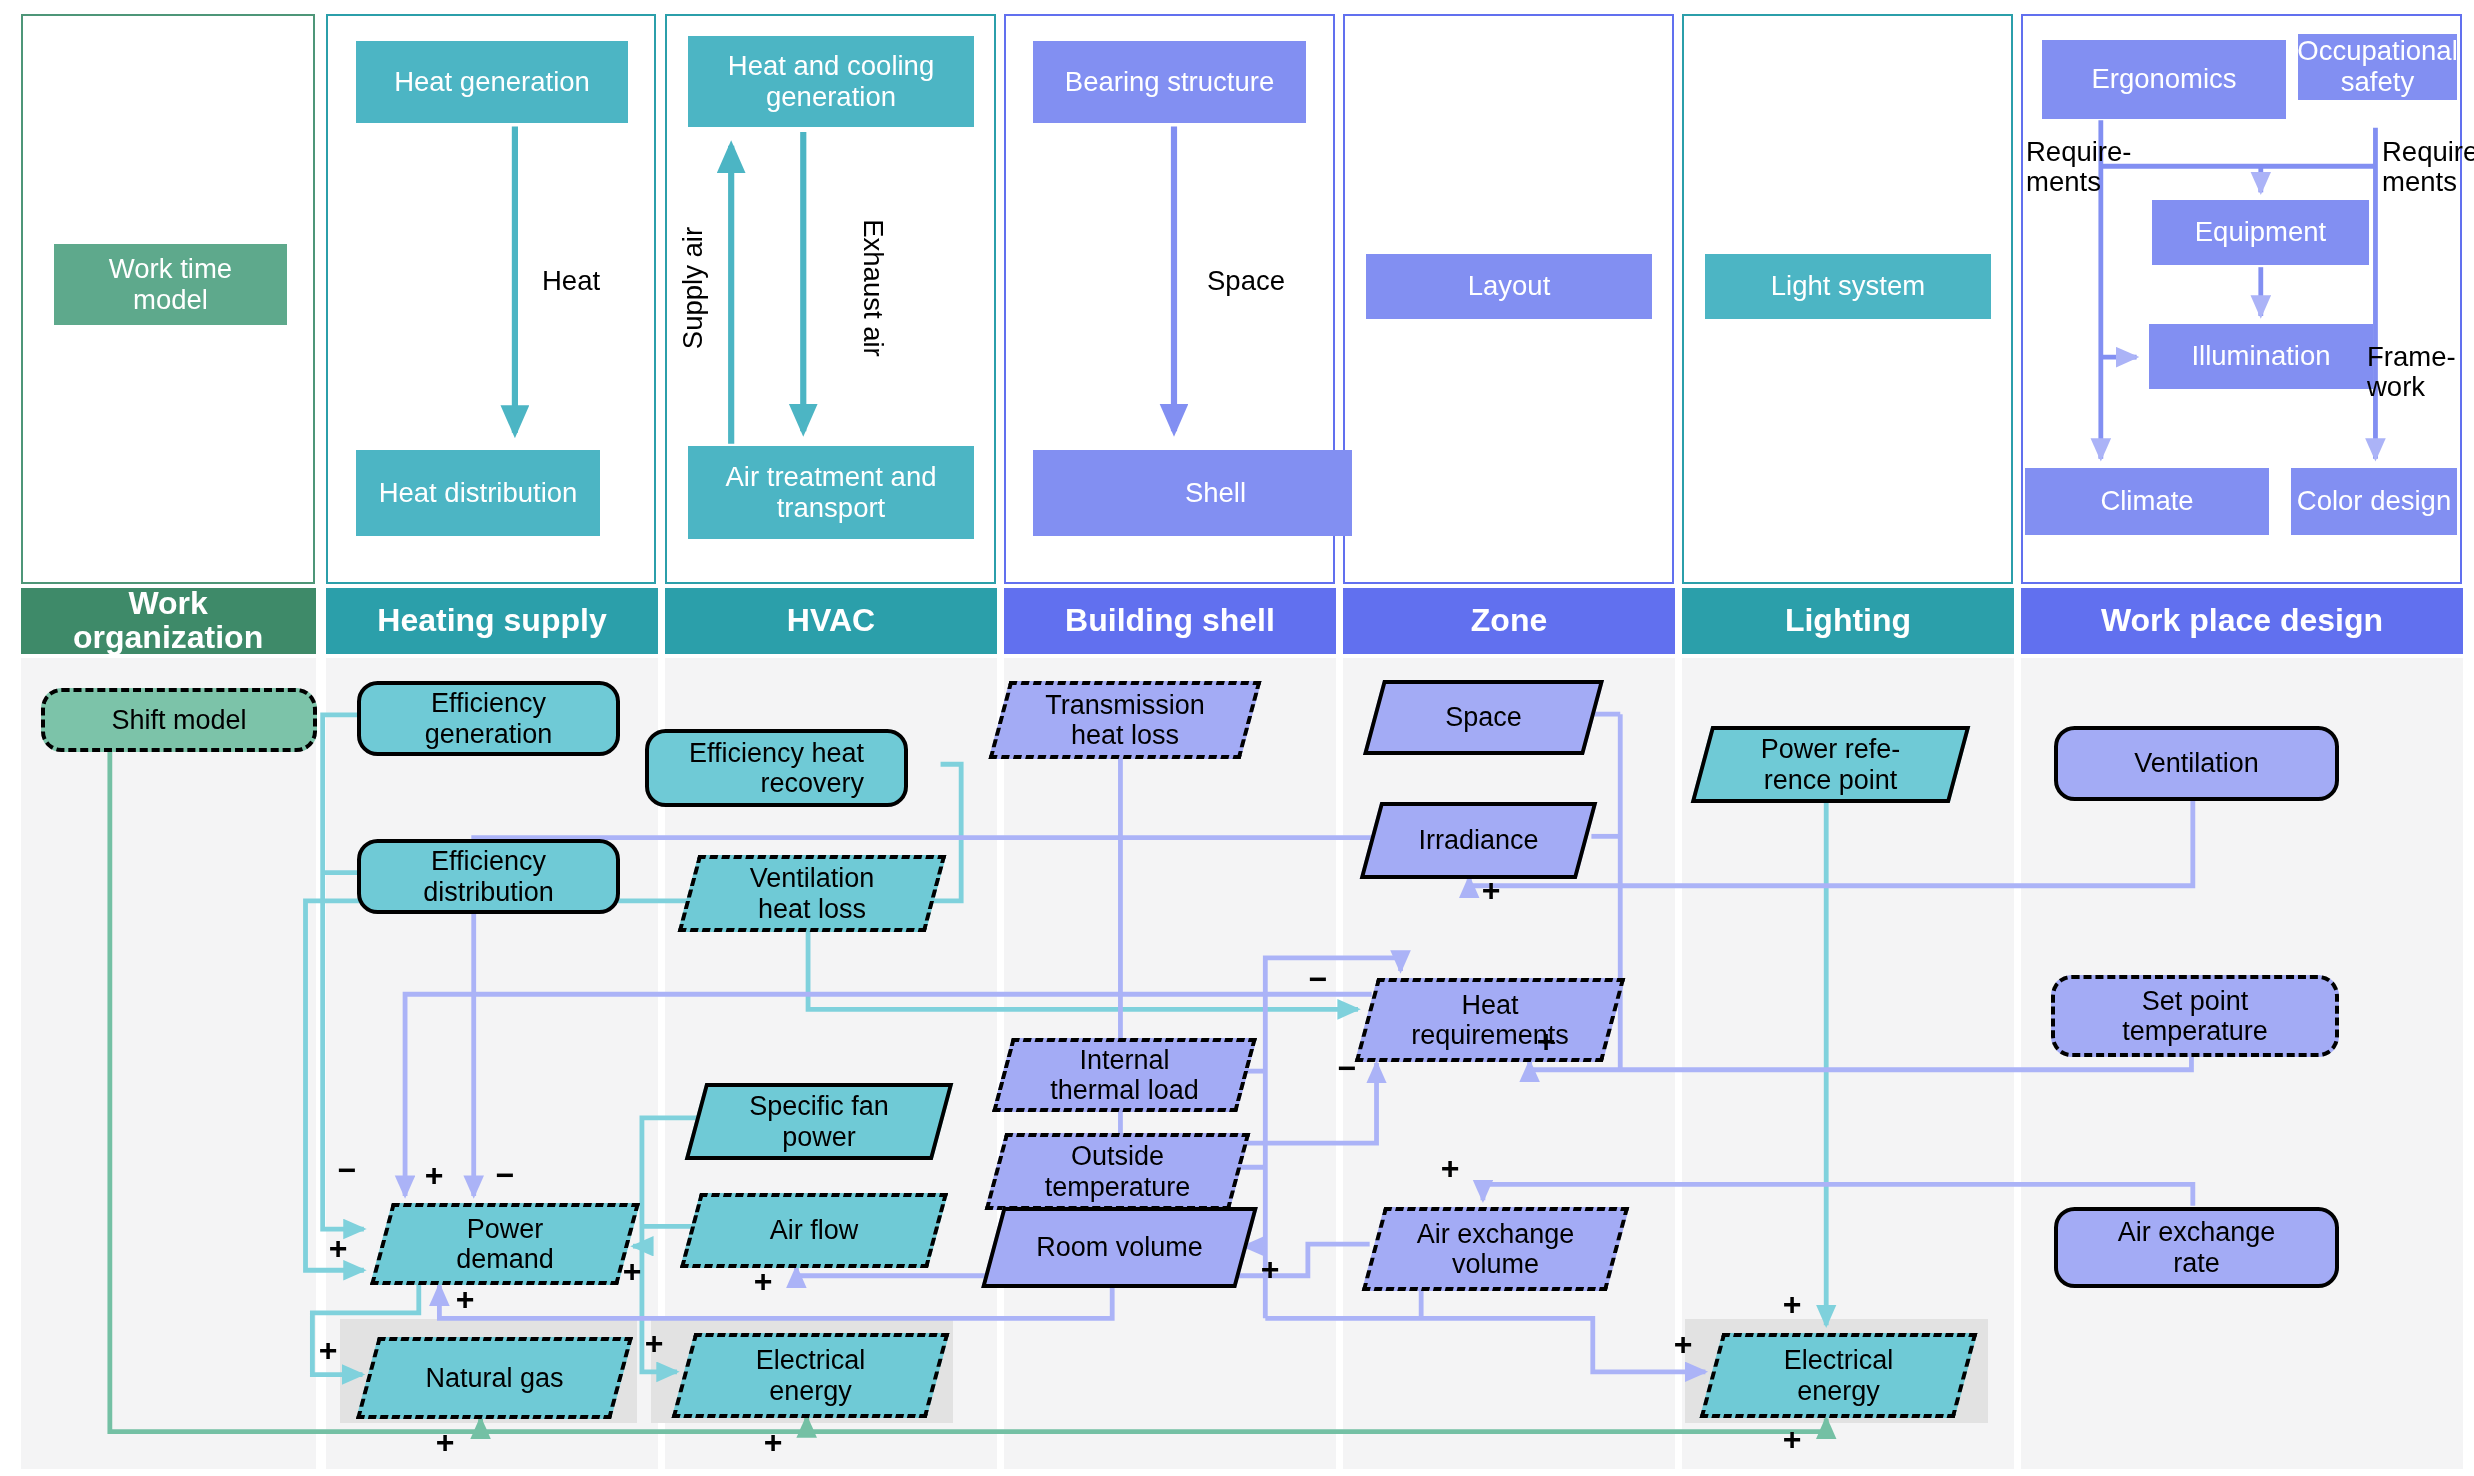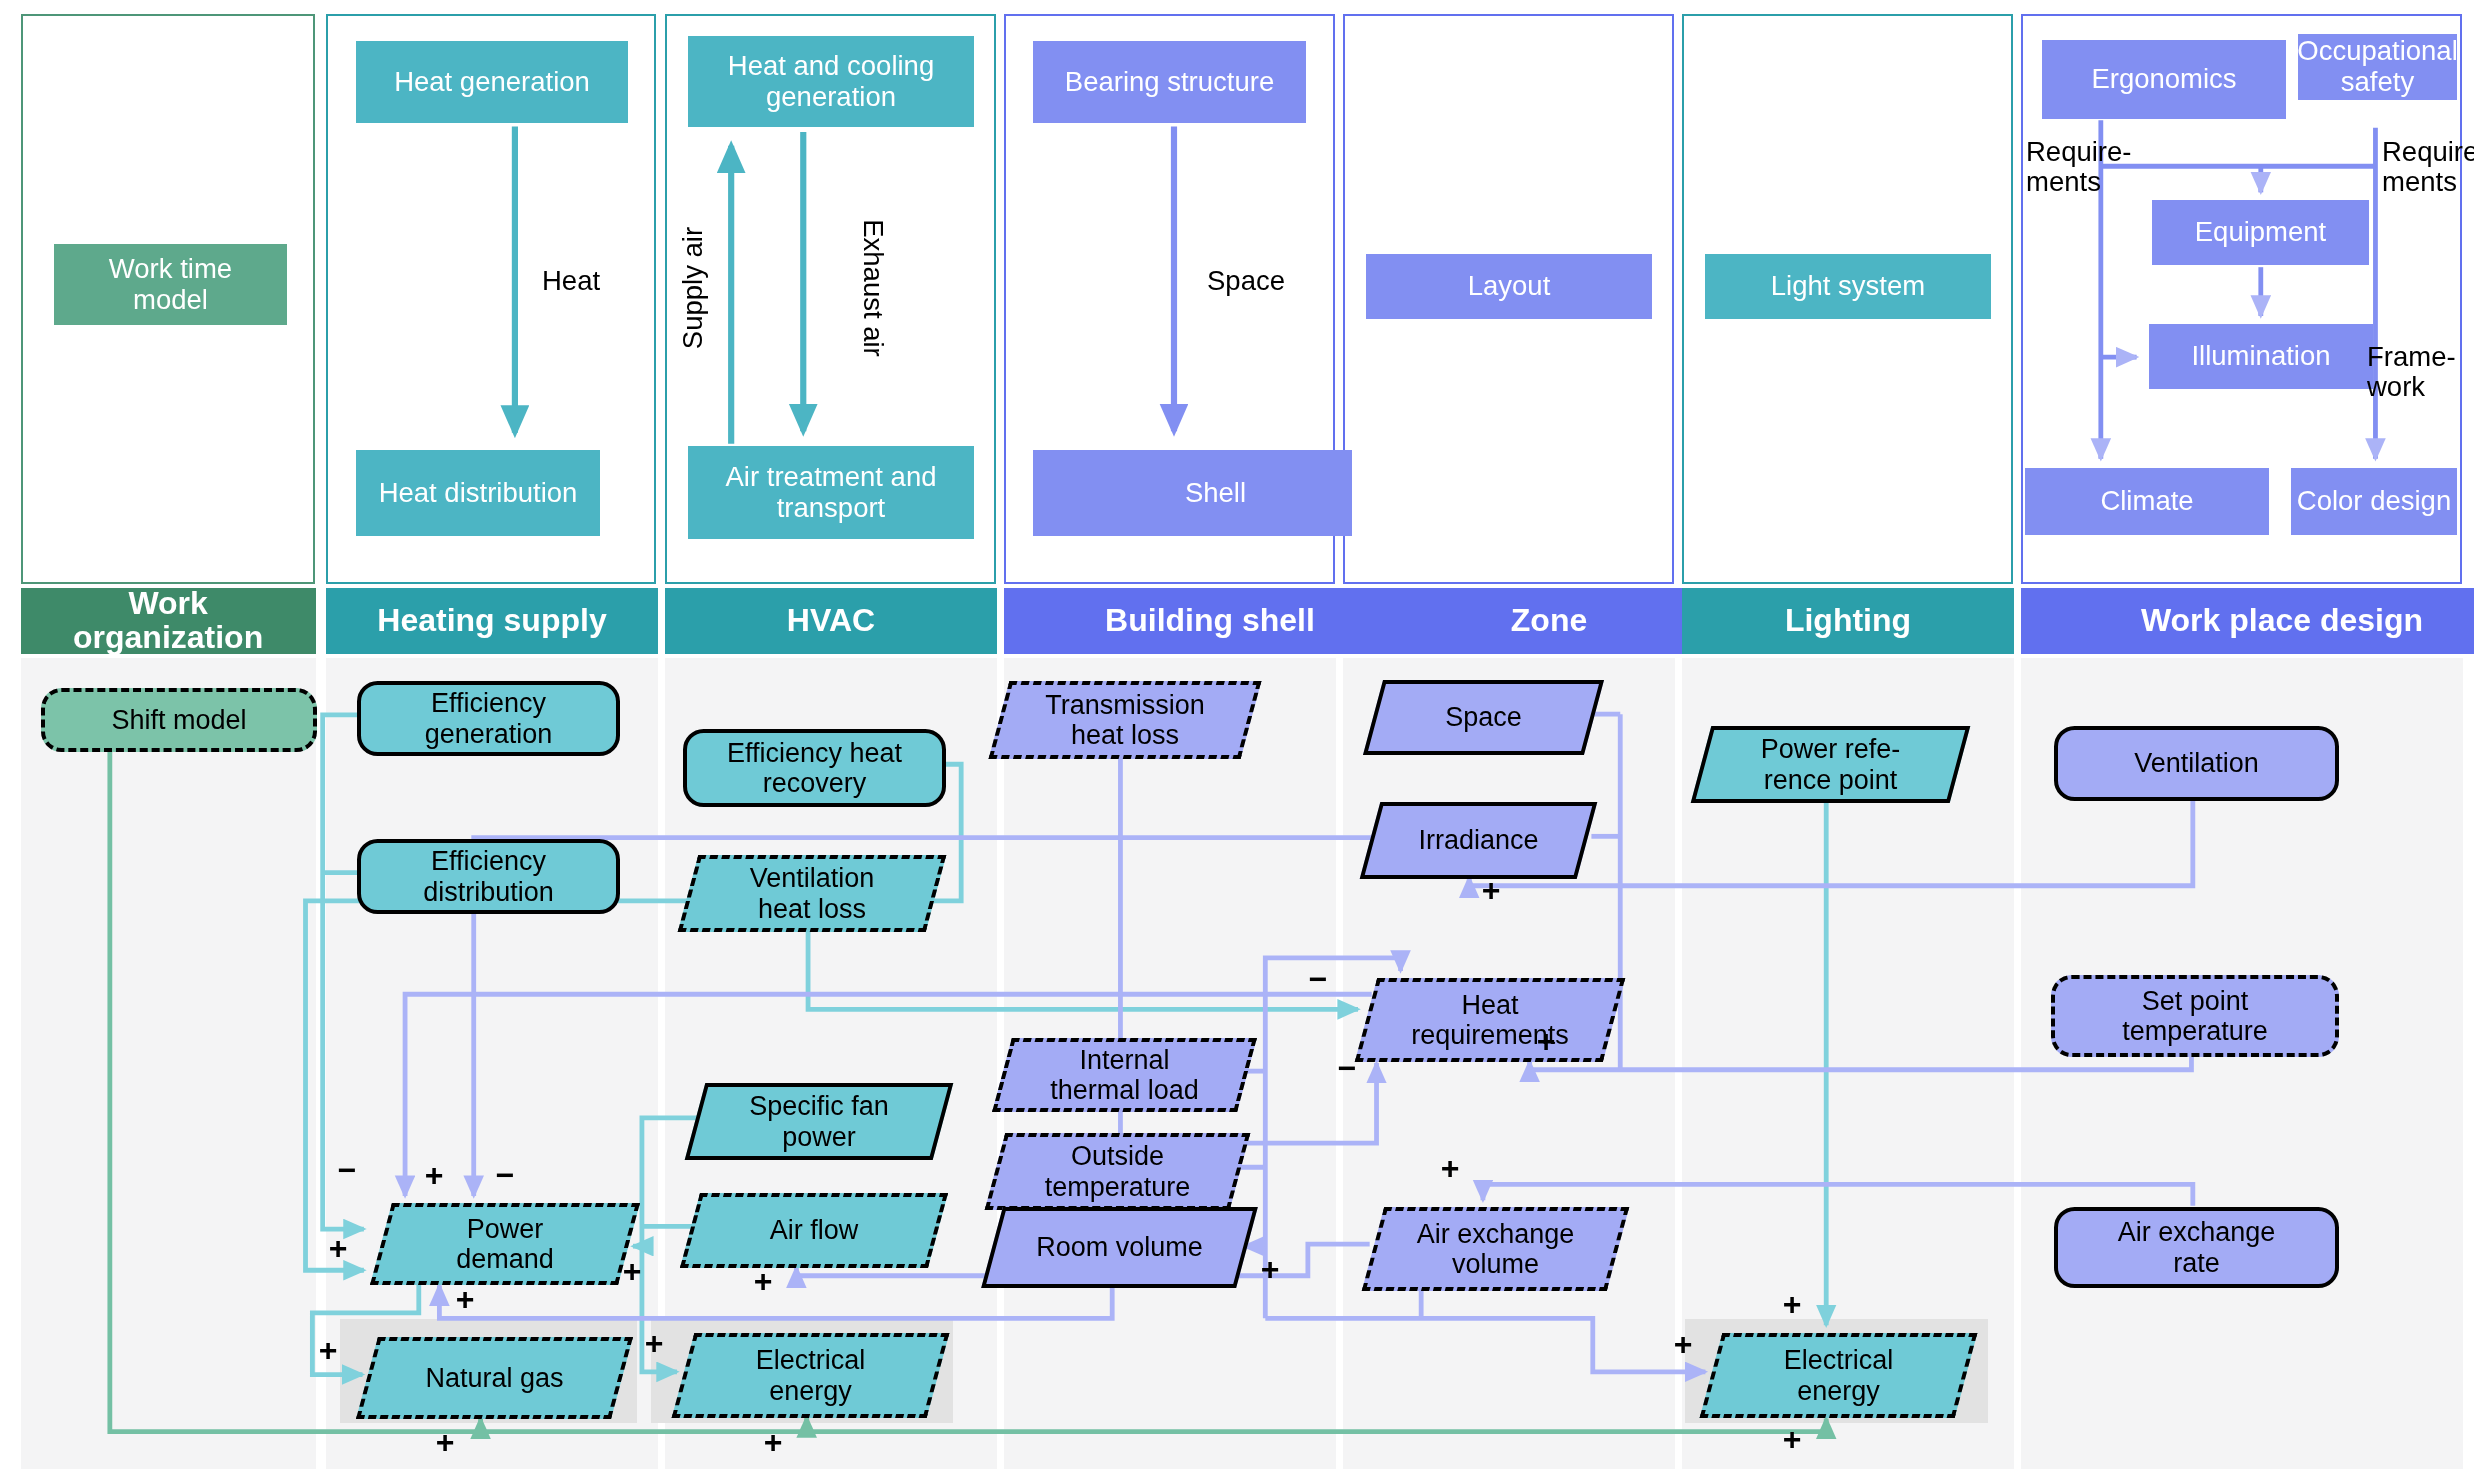--- a/index.html
+++ b/index.html
@@ -11,21 +11,21 @@
   #wires{position:absolute;left:0;top:0;z-index:3;}
   .node,.lbl{position:absolute;z-index:4;}
   .sign{position:absolute;z-index:6;font-size:32px;font-weight:bold;color:#000;
         transform:translate(-50%,-50%);line-height:1;}
   
   .colbox{top:13.7px;height:566px;background:#fff;border:2.7px solid;}
   .b-green{border-color:#4E9678;} .b-teal{border-color:#2B9FAA;} .b-purple{border-color:#6170EF;}
   
   .hdr{top:588px;height:66px;display:flex;align-items:center;justify-content:center;
        color:#fff;font-weight:bold;font-size:32px;text-align:center;line-height:1.05;z-index:2;}
-  .h-green{background:#3E8A69;} .h-teal{background:#2B9FAA;} .h-purple{background:#6170EF;padding-left:40px;}
+  .h-green{background:#3E8A69;} .h-teal{background:#2B9FAA;} .h-purple{background:#6170EF;}
   
   .bg{top:658px;height:811px;background:#F4F4F5;z-index:0;}
   .backdrop{position:absolute;background:#E2E2E2;z-index:1;}
   
   .node{display:flex;align-items:center;justify-content:center;text-align:center;line-height:1.12;}
   .tbox{color:#fff;font-size:27.5px;}               
   .f-green{background:#5EA98C;} .f-teal{background:#4CB5C4;} .f-purple{background:#828FF2;}
   .rbox{border:4.8px solid #000;border-radius:20.6px;color:#000;font-size:27px;}
   .rbox.dash{border-style:dashed;}
   .fill-tealL{background:#6FCAD6;} .fill-purpleL{background:#A3ABF5;} .fill-greenL{background:#7CC3A9;}
@@ -212,21 +212,21 @@
       <span data-bind="nodes.shift_model">Shift model</span>
     </div>
   <div class="node rbox fill-tealL" style="left:357px;top:681px;width:255px;height:67px;">
       <span data-bind="nodes.efficiency_generation">Efficiency
 generation</span>
     </div>
   <div class="node rbox fill-tealL" style="left:357px;top:839px;width:255px;height:67px;">
       <span data-bind="nodes.efficiency_distribution">Efficiency
 distribution</span>
     </div>
-  <div class="node rbox fill-tealL" style="left:683px;top:729px;width:255px;height:70px;">
+  <div class="node rbox fill-tealL" style="left:645px;top:729px;width:255px;height:70px;text-align:right;">
       <span data-bind="nodes.efficiency_heat_recovery">Efficiency heat
 recovery</span>
     </div>
   <div class="node pg dash fill-tealL" style="left:688px;top:855px;width:240px;height:69px;">
       <span data-bind="nodes.ventilation_heat_loss">Ventilation
 heat loss</span>
     </div>
   <div class="node pg fill-tealL" style="left:695px;top:1083px;width:240px;height:69px;">
       <span data-bind="nodes.specific_fan_power">Specific fan
 power</span>

